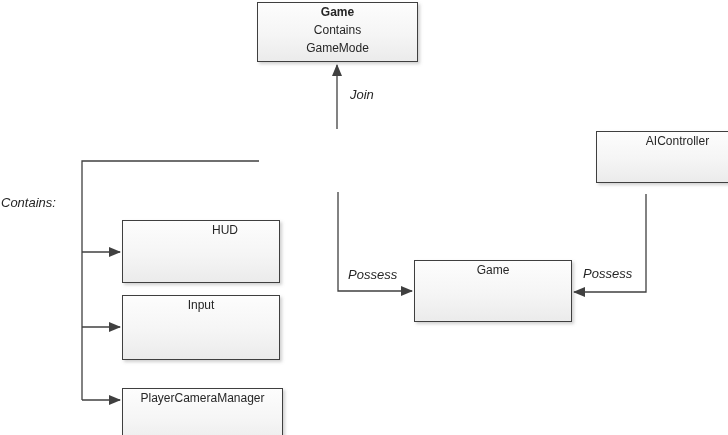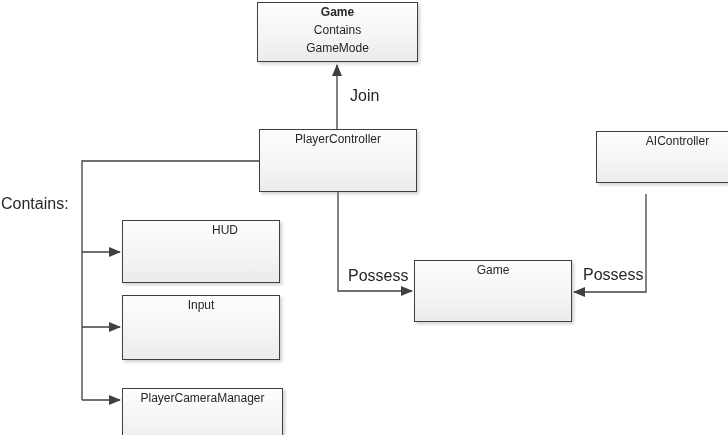--- a/index.html
+++ b/index.html
@@ -28,21 +28,22 @@
     text-align: center;
     background: linear-gradient(180deg, #fdfdfd 0%, #f5f5f5 55%, #ebebeb 100%);
     border: 1.6px solid #3f3f3f;
     box-shadow: 2px 2px 3px rgba(120,120,120,0.35);
     font-size: 12px;
     line-height: 18px;
   }
   .node .bold-line { font-weight: bold; }
   .edge-label {
     position: absolute;
-    font-size: 16px;
+    font-style: italic;
+    font-size: 13px;
     white-space: nowrap;
   }
   
   #node-game           { left: 257px; top: 2px;   width: 161px; height: 60px; }
   #node-playercontroller { left: 259px; top: 129px; width: 158px; height: 63px; }
   #node-aicontroller   { left: 596px; top: 131px; width: 163px; height: 52px; }
   #node-pawn           { left: 414px; top: 260px; width: 158px; height: 62px; }
   #node-hud            { left: 122px; top: 220px; width: 158px; height: 63px; padding-left: 48px; }
   #node-input          { left: 122px; top: 295px; width: 158px; height: 65px; }
   #node-playercameramanager { left: 122px; top: 388px; width: 161px; height: 59px; }
@@ -78,23 +79,20 @@
 
     <polyline points="646,194 646,292 574,292" fill="none" stroke="#404040" stroke-width="1.3" marker-end="url(#arrow)"></polyline>
   </svg>
 
   <div class="node" id="node-game">
     <span class="bold-line">Game</span>
     <span>Contains</span>
     <span>GameMode</span>
   </div>
 
-  <div class="node" id="node-playercontroller">
-    <span>PlayerController</span>
-  </div>
 
   <div class="node" id="node-aicontroller">
     <span>AIController</span>
   </div>
 
   <div class="node" id="node-pawn">
     <span>Game</span>
   </div>
 
   <div class="node" id="node-hud">

